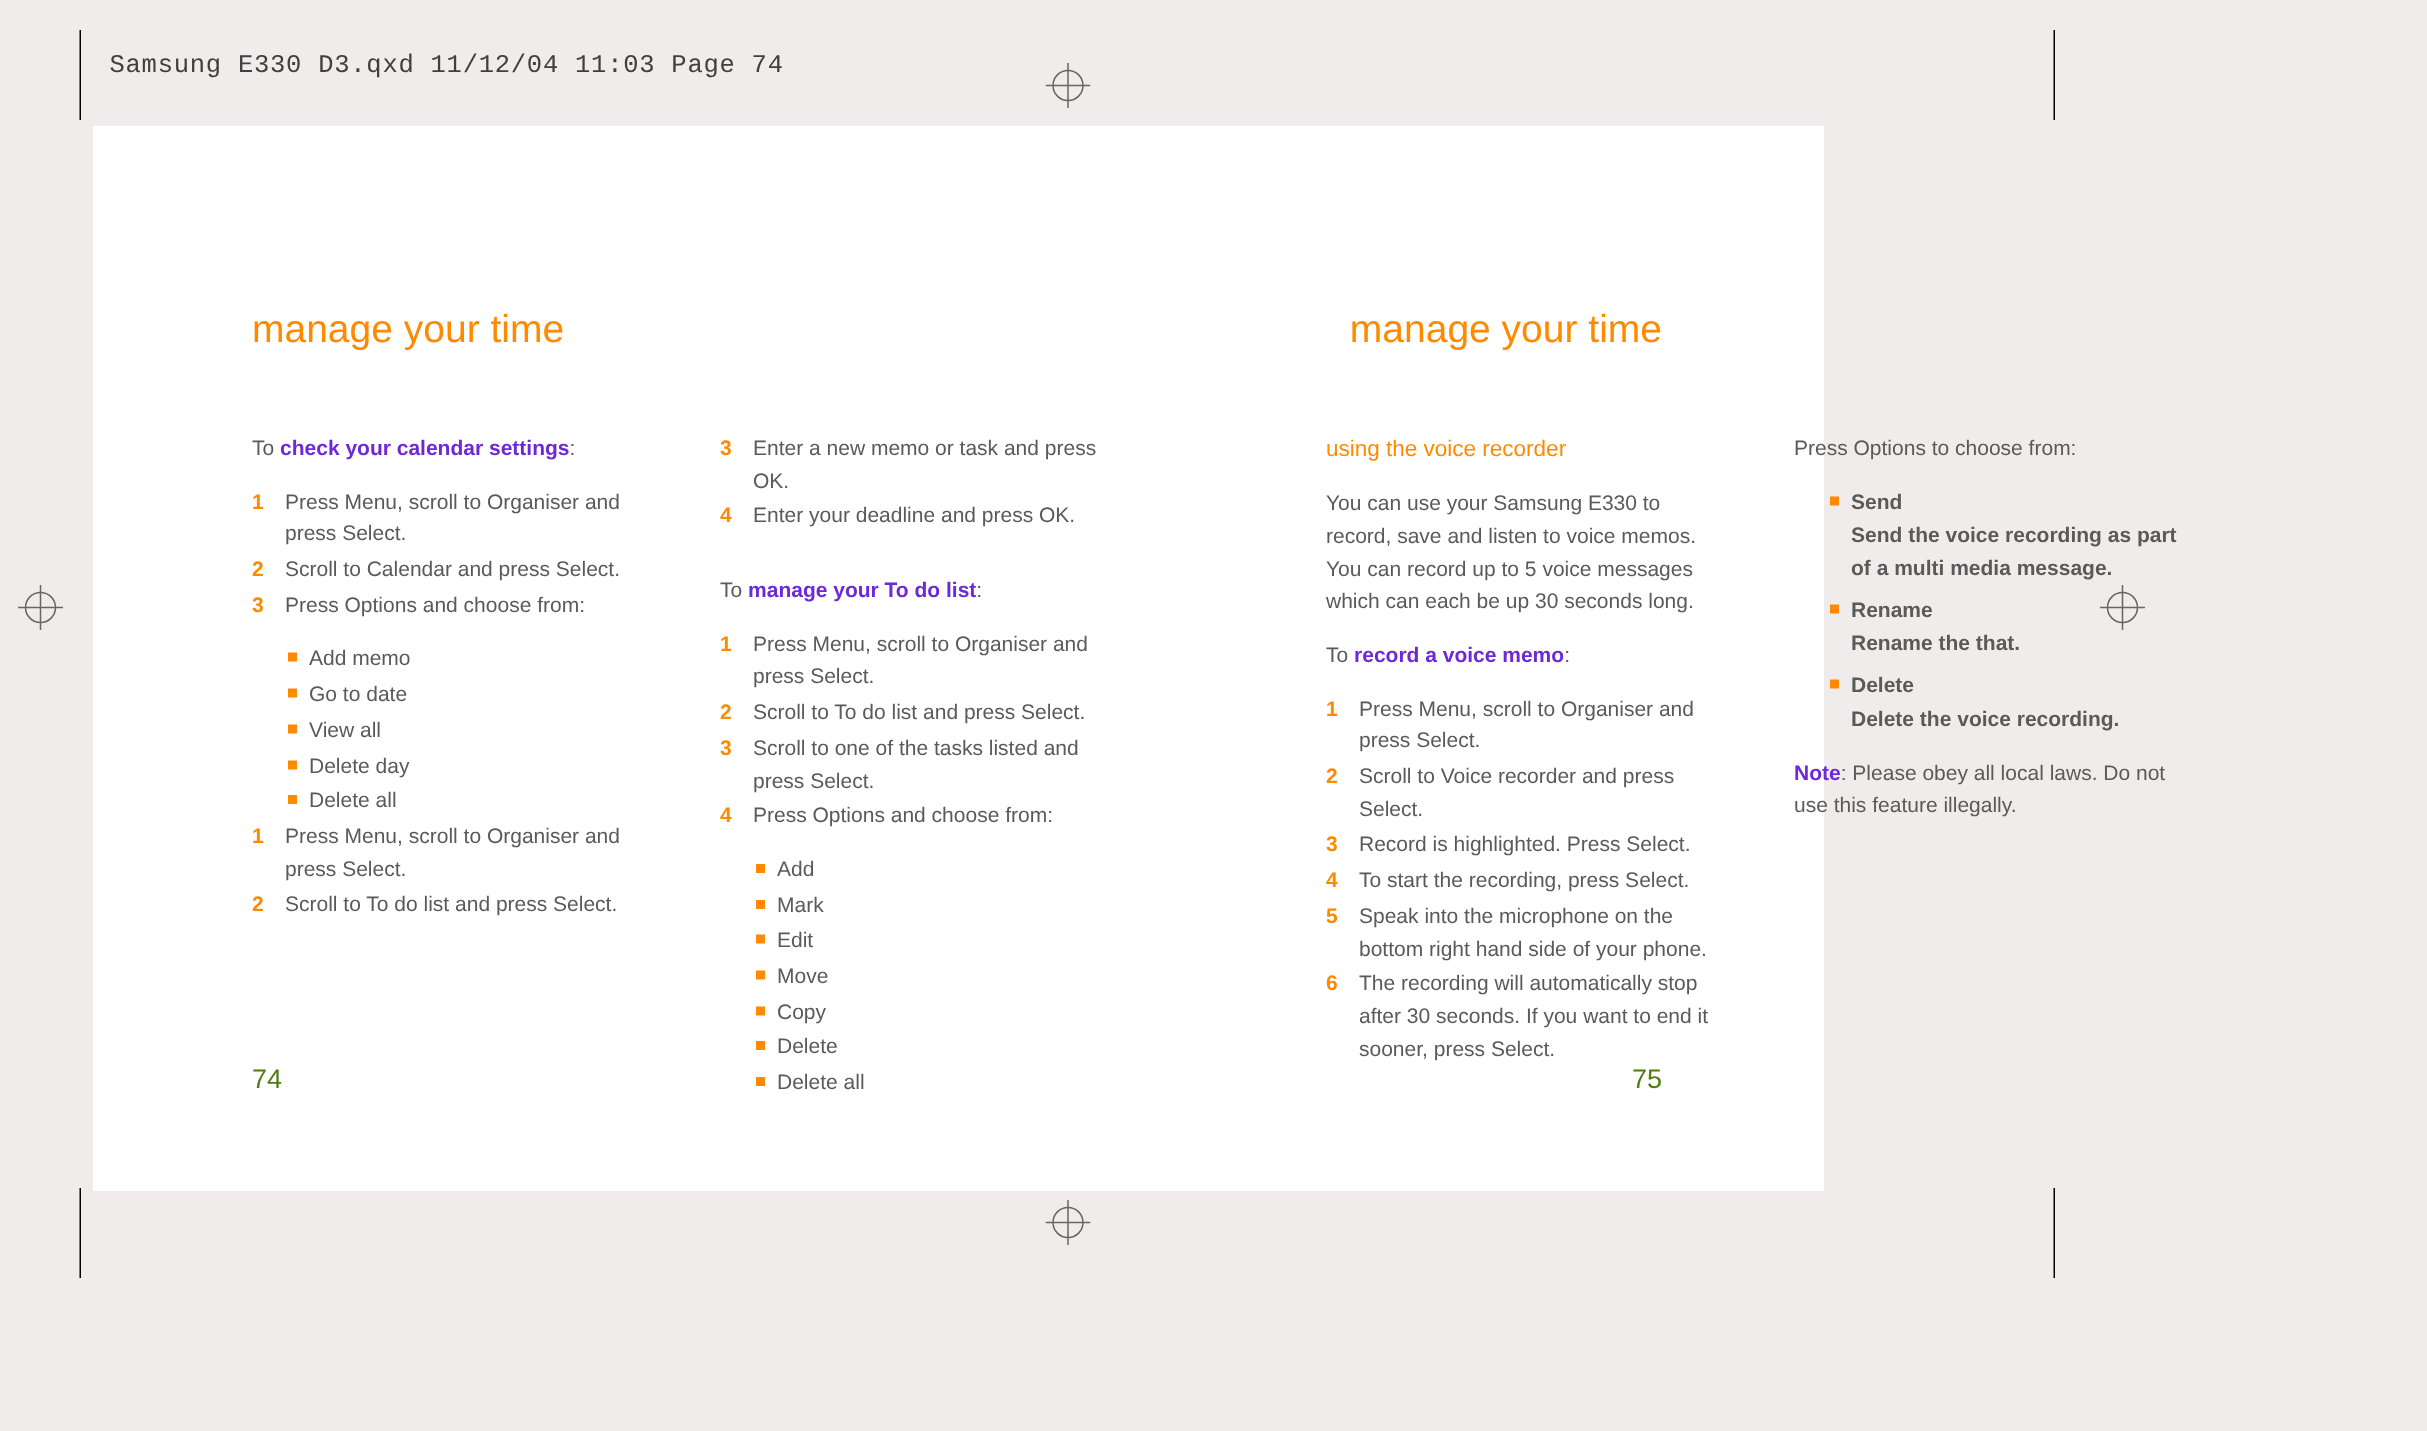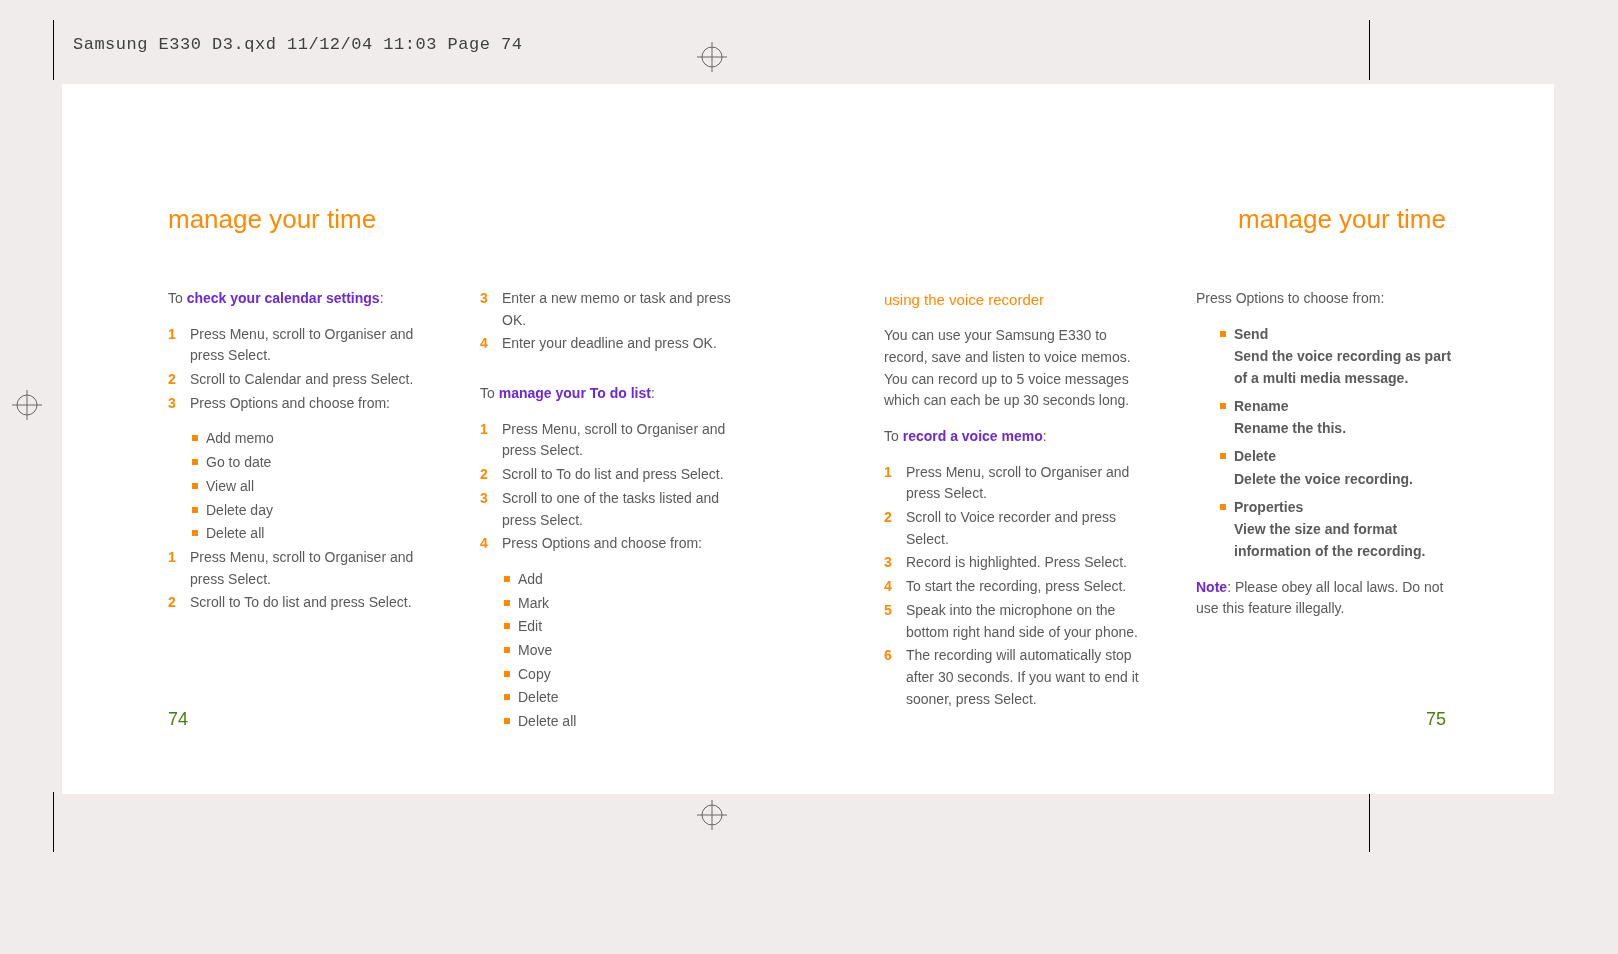--- a/index.html
+++ b/index.html
@@ -9,21 +9,21 @@
     background: #f0ecec;
     width: 1618px;
     height: 954px;
     position: relative;
     color: #5a5a5a;
   }
   .page-wrap {
     position: absolute;
     top: 84px;
     left: 62px;
-    width: 1492px;
+    width: 1154px;
     height: 710px;
     background: #ffffff;
   }
   .slug {
     position: absolute;
     top: 35px;
     left: 73px;
     font-family: "Courier New", monospace;
     font-size: 17px;
     color: #404040;
@@ -317,30 +317,26 @@
 
     <div class="col">
       <div class="intro-line">Press Options to choose from:</div>
       <div class="ul2" style="margin-left:24px">
         <div>
           <span>Send</span>
           <div class="sub">Send the voice recording as part of a multi media message.</div>
         </div>
         <div>
           <span>Rename</span>
-          <div class="sub">Rename the this.</div>
+          <div class="sub">Rename the that.</div>
         </div>
         <div>
           <span>Delete</span>
           <div class="sub">Delete the voice recording.</div>
         </div>
-        <div>
-          <span>Properties</span>
-          <div class="sub">View the size and format information of the recording.</div>
-        </div>
       </div>
       <div class="para">
         <b>Note</b><span>: Please obey all local laws. Do not use this feature illegally.</span>
       </div>
     </div>
 
   </div>
 
   <div class="page-num-left">74</div>
   <div class="page-num-right">75</div>

